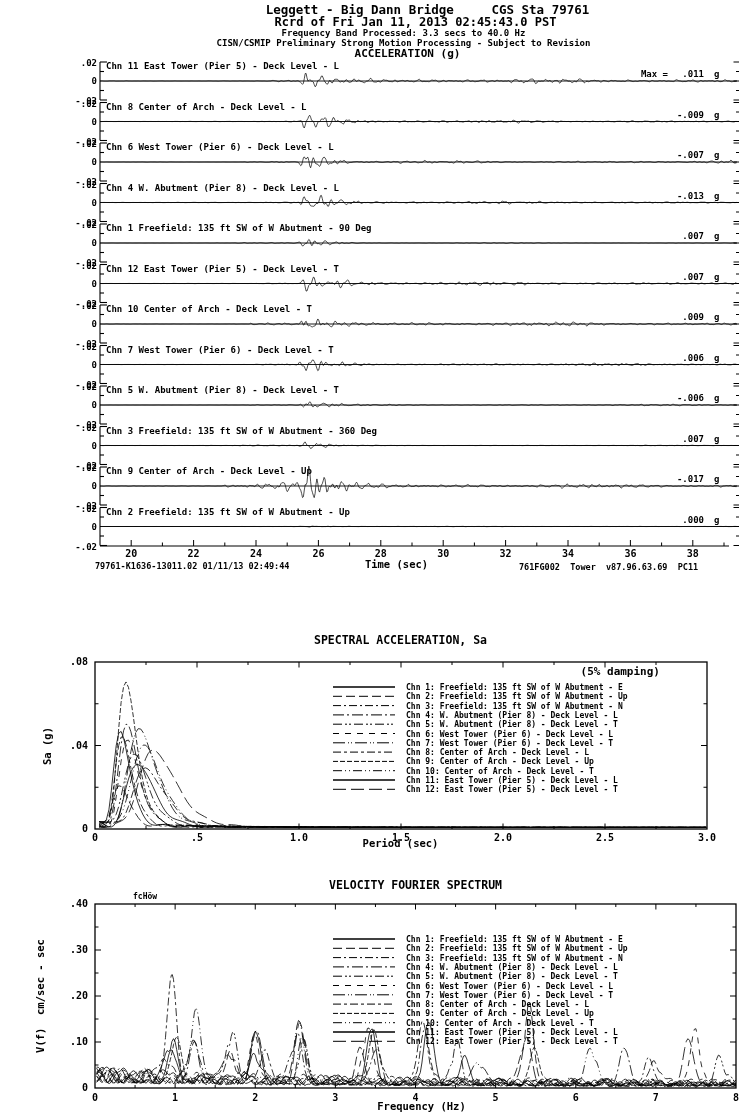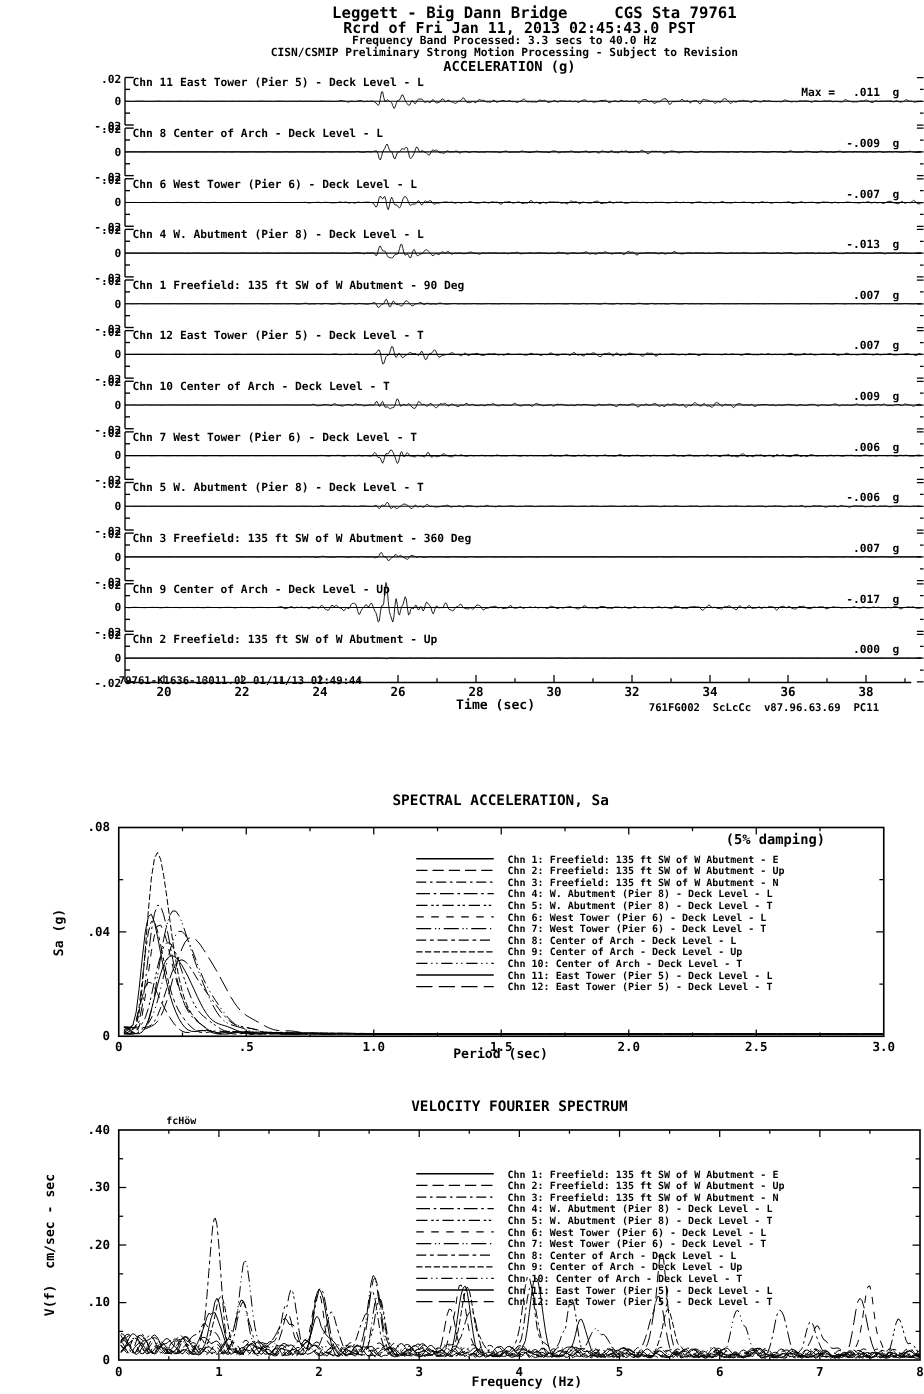--- a/index.html
+++ b/index.html
@@ -446,23 +446,23 @@
     <polyline points="96.6,1081.99 98.2,1080.85 99.8,1077.97 101.4,1074.45 103.0,1071.00 104.6,1068.33 106.2,1067.06 107.8,1067.46 109.4,1069.41 111.0,1072.41 112.6,1074.13 114.2,1075.82 115.8,1078.18 117.4,1080.69 119.0,1082.58 120.6,1081.68 122.2,1082.03 123.8,1083.37 125.4,1082.35 127.1,1079.63 128.7,1076.50 130.3,1073.57 131.9,1071.51 133.5,1070.80 135.1,1071.59 136.7,1073.66 138.3,1075.98 139.9,1077.05 141.5,1079.02 143.1,1081.54 144.7,1081.97 146.3,1080.23 147.9,1079.70 149.5,1080.36 151.1,1081.88 152.7,1082.77 154.3,1082.15 155.9,1078.99 157.5,1075.53 159.1,1071.92 160.7,1068.08 162.3,1063.85 163.9,1059.32 165.5,1053.89 167.1,1050.59 168.7,1051.53 170.3,1049.82 171.9,1041.56 173.5,1038.67 175.1,1041.82 176.7,1049.66 178.3,1058.71 179.9,1066.96 181.5,1074.27 183.1,1079.39 184.7,1079.38 186.3,1079.10 187.9,1079.34 189.5,1080.37 191.2,1081.66 192.8,1082.50 194.4,1083.49 196.0,1080.71 197.6,1078.11 199.2,1076.27 200.8,1075.60 202.4,1076.19 204.0,1077.74 205.6,1077.36 207.2,1077.95 208.8,1079.44 210.4,1081.47 212.0,1083.52 213.6,1082.99 215.2,1082.82 216.8,1083.52 218.4,1084.03 220.0,1083.39 221.6,1080.97 223.2,1078.36 224.8,1076.17 226.4,1074.93 228.0,1074.90 229.6,1076.03 231.2,1076.31 232.8,1075.93 234.4,1076.61 236.0,1078.19 237.6,1080.24 239.2,1082.17 240.8,1083.44 242.4,1083.39 244.0,1082.69 245.6,1079.82 247.2,1073.70 248.8,1064.78 250.4,1053.85 252.0,1042.85 253.6,1034.47 255.3,1031.14 256.9,1033.76 258.5,1038.57 260.1,1047.16 261.7,1057.26 263.3,1066.80 264.9,1074.49 266.5,1079.90 268.1,1083.21 269.7,1084.78 271.3,1084.80 272.9,1083.76 274.5,1082.06 276.1,1080.02 277.7,1078.15 279.3,1076.95 280.9,1076.76 282.5,1077.61 284.1,1077.40 285.7,1076.55 287.3,1076.77 288.9,1078.07 290.5,1080.12 292.1,1082.40 293.7,1084.41 295.3,1084.74 296.9,1084.52 298.5,1084.13 300.1,1084.52 301.7,1083.38 303.3,1081.59 304.9,1080.05 306.5,1079.20 308.1,1079.27 309.7,1079.96 311.3,1078.68 312.9,1078.27 314.5,1078.94 316.1,1080.55 317.7,1082.71 319.4,1084.86 321.0,1083.92 322.6,1083.74 324.2,1082.86 325.8,1082.34 327.4,1082.67 329.0,1083.83 330.6,1083.90 332.2,1082.57 333.8,1081.88 335.4,1082.00 337.0,1081.44 338.6,1080.60 340.2,1080.65 341.8,1081.70 343.4,1083.49 345.0,1084.27 346.6,1083.03 348.2,1082.58 349.8,1082.12 351.4,1080.79 353.0,1080.20 354.6,1080.57 356.2,1081.82 357.8,1083.60 359.4,1085.00 361.0,1084.32 362.6,1084.15 364.2,1083.11 365.8,1082.68 367.4,1083.12 369.0,1084.39 370.6,1083.72 372.2,1082.38 373.8,1081.71 375.4,1081.84 377.0,1080.22 378.6,1078.81 380.2,1078.30 381.8,1078.87 383.5,1080.35 385.1,1082.31 386.7,1084.24 388.3,1085.77 389.9,1085.29 391.5,1084.53 393.1,1084.41 394.7,1084.91 396.3,1083.60 397.9,1082.30 399.5,1081.44 401.1,1081.32 402.7,1080.71 404.3,1078.73 405.9,1077.43 407.5,1077.17 409.1,1078.00 410.7,1079.58 412.3,1081.30 413.9,1082.42 415.5,1082.13 417.1,1079.74 418.7,1076.26 420.3,1072.56 421.9,1062.97 423.5,1049.92 425.1,1036.52 426.7,1026.30 428.3,1022.43 429.9,1023.24 431.5,1030.17 433.1,1041.14 434.7,1053.31 436.3,1064.35 437.9,1073.09 439.5,1079.28 441.1,1083.26 442.7,1084.80 444.3,1085.37 445.9,1085.10 447.5,1085.11 449.2,1084.34 450.8,1083.44 452.4,1082.77 454.0,1082.64 455.6,1081.89 457.2,1079.86 458.8,1078.36 460.4,1077.83 462.0,1078.42 463.6,1079.99 465.2,1082.08 466.8,1084.17 468.4,1085.60 470.0,1085.73 471.6,1084.65 473.2,1084.10 474.8,1084.29 476.4,1085.18 478.0,1084.77 479.6,1084.22 481.2,1084.17 482.8,1082.38 484.4,1080.68 486.0,1079.62 487.6,1079.53 489.2,1080.47 490.8,1082.15 492.4,1084.12 494.0,1085.87 495.6,1085.60 497.2,1084.12 498.8,1082.93 500.4,1082.43 502.0,1082.78 503.6,1083.87 505.2,1085.31 506.8,1085.84 508.4,1084.98 510.0,1083.43 511.6,1082.11 513.3,1081.47 514.9,1081.73 516.5,1082.83 518.1,1084.44 519.7,1086.09 521.3,1085.54 522.9,1083.83 524.5,1082.14 526.1,1080.97 527.7,1080.65 529.3,1081.30 530.9,1082.68 532.5,1084.37 534.1,1085.90 535.7,1086.00 537.3,1084.73 538.9,1083.74 540.5,1083.40 542.1,1083.86 543.7,1084.96 545.3,1085.80 546.9,1085.39 548.5,1083.98 550.1,1082.01 551.7,1080.29 553.3,1079.29 554.9,1079.33 556.5,1080.37 558.1,1082.09 559.7,1084.01 561.3,1084.80 562.9,1085.05 564.5,1085.55 566.1,1085.07 567.7,1084.91 569.3,1085.43 570.9,1085.48 572.5,1085.15 574.1,1084.60 575.7,1082.62 577.4,1080.60 579.0,1079.04 580.6,1078.40 582.2,1078.87 583.8,1080.31 585.4,1082.30 587.0,1084.19 588.6,1084.03 590.2,1084.36 591.8,1084.93 593.4,1085.43 595.0,1085.63 596.6,1085.53 598.2,1085.32 599.8,1085.26 601.4,1083.85 603.0,1081.84 604.6,1079.98 606.2,1078.75 607.8,1078.55 609.4,1079.43 611.0,1081.15 612.6,1083.23 614.2,1083.85 615.8,1083.92 617.4,1084.46 619.0,1085.20 620.6,1085.46 622.2,1085.51 623.8,1086.00 625.4,1085.88 627.0,1085.40 628.6,1083.73 630.2,1081.88 631.8,1080.31 633.4,1079.49 635.0,1079.69 636.6,1080.86 638.2,1082.65 639.8,1084.34 641.5,1084.16 643.1,1084.59 644.7,1085.43 646.3,1084.97 647.9,1084.52 649.5,1084.77 651.1,1085.58 652.7,1086.59 654.3,1085.81 655.9,1084.30 657.5,1082.72 659.1,1081.50 660.7,1081.03 662.3,1081.50 663.9,1082.74 665.5,1084.39 667.1,1084.86 668.7,1085.13 670.3,1085.74 671.9,1084.35 673.5,1083.42 675.1,1083.24 676.7,1083.84 678.3,1084.96 679.9,1085.64 681.5,1085.77 683.1,1085.43 684.7,1084.11 686.3,1083.16 687.9,1082.93 689.5,1083.49 691.1,1084.62 692.7,1085.72 694.3,1085.82 695.9,1085.47 697.5,1083.88 699.1,1082.55 700.7,1081.90 702.3,1082.13 703.9,1083.16 705.6,1084.62 707.2,1084.27 708.8,1084.31 710.4,1084.94 712.0,1085.60 713.6,1084.82 715.2,1084.68 716.8,1085.19 718.4,1086.10 720.0,1086.44 721.6,1085.42 723.2,1083.80 724.8,1082.21 726.4,1081.12 728.0,1080.88 729.6,1081.60 731.2,1083.04 732.8,1083.59 734.4,1082.96 736.0,1083.06" fill="none" stroke="#000" stroke-width="0.8"></polyline>
     <polyline points="96.6,1081.82 98.2,1080.27 99.8,1078.37 101.4,1076.41 103.0,1074.68 104.6,1073.45 106.2,1072.85 107.8,1071.92 109.4,1069.91 111.0,1068.61 112.6,1068.28 114.2,1069.05 115.8,1070.86 117.4,1073.49 119.0,1076.58 120.6,1079.75 122.2,1082.64 123.8,1082.51 125.4,1080.09 127.1,1077.99 128.7,1076.51 130.3,1075.86 131.9,1076.09 133.5,1077.12 135.1,1078.72 136.7,1080.59 138.3,1082.14 139.9,1083.04 141.5,1082.61 143.1,1081.32 144.7,1080.54 146.3,1080.44 147.9,1081.07 149.5,1082.34 151.1,1083.48 152.7,1082.37 154.3,1080.35 155.9,1077.70 157.5,1074.99 159.1,1072.55 160.7,1070.74 162.3,1069.85 163.9,1069.99 165.5,1071.11 167.1,1073.00 168.7,1074.81 170.3,1075.00 171.9,1075.88 173.5,1077.39 175.1,1079.34 176.7,1081.43 178.3,1083.38 179.9,1082.59 181.5,1082.17 183.1,1082.37 184.7,1082.29 186.3,1082.28 187.9,1082.80 189.5,1083.43 191.2,1082.00 192.8,1080.74 194.4,1079.88 196.0,1079.58 197.6,1079.88 199.2,1080.52 200.8,1080.14 202.4,1080.39 204.0,1081.34 205.6,1082.96 207.2,1082.42 208.8,1080.41 210.4,1078.77 212.0,1077.72 213.6,1077.31 215.2,1075.99 216.8,1073.61 218.4,1071.24 220.0,1068.73 221.6,1065.84 223.2,1062.44 224.8,1058.83 226.4,1055.84 228.0,1054.63 229.6,1056.10 231.2,1059.38 232.8,1059.56 234.4,1059.65 236.0,1062.19 237.6,1067.11 239.2,1072.00 240.8,1075.77 242.4,1078.36 244.0,1079.93 245.6,1080.09 247.2,1078.81 248.8,1077.44 250.4,1076.42 252.0,1076.08 253.6,1076.55 255.3,1077.79 256.9,1079.62 258.5,1081.74 260.1,1083.85 261.7,1084.91 263.3,1082.79 264.9,1080.59 266.5,1078.62 268.1,1077.20 269.7,1076.55 271.3,1076.73 272.9,1077.67 274.5,1079.14 276.1,1080.09 277.7,1080.02 279.3,1080.40 280.9,1081.17 282.5,1082.09 284.1,1082.90 285.7,1083.31 287.3,1082.93 288.9,1080.88 290.5,1076.60 292.1,1068.63 293.7,1057.47 295.3,1044.56 296.9,1032.45 298.5,1024.25 300.1,1022.29 301.7,1027.06 303.3,1036.99 304.9,1049.28 306.5,1060.44 308.1,1067.65 309.7,1072.74 311.3,1076.32 312.9,1079.08 314.5,1081.49 316.1,1083.66 317.7,1084.17 319.4,1083.34 321.0,1083.08 322.6,1082.12 324.2,1080.96 325.8,1080.24 327.4,1080.11 329.0,1080.60 330.6,1081.59 332.2,1082.88 333.8,1084.23 335.4,1085.41 337.0,1085.27 338.6,1084.43 340.2,1083.85 341.8,1083.69 343.4,1084.06 345.0,1084.57 346.6,1083.56 348.2,1082.63 349.8,1081.98 351.4,1081.76 353.0,1080.56 354.6,1078.55 356.2,1076.82 357.8,1075.67 359.4,1075.32 361.0,1075.85 362.6,1077.17 364.2,1079.02 365.8,1081.11 367.4,1083.00 369.0,1083.34 370.6,1084.02 372.2,1084.93 373.8,1083.98 375.4,1083.20 377.0,1082.96 378.6,1083.27 380.2,1084.00 381.8,1084.96 383.5,1085.51 385.1,1085.16 386.7,1083.99 388.3,1082.88 389.9,1082.04 391.5,1081.68 393.1,1081.88 394.7,1082.61 396.3,1083.72 397.9,1084.99 399.5,1085.36 401.1,1084.71 402.7,1082.97 404.3,1081.20 405.9,1079.69 407.5,1078.72 409.1,1078.47 410.7,1078.96 412.3,1080.07 413.9,1080.39 415.5,1079.46 417.1,1079.10 418.7,1079.40 420.3,1080.30 421.9,1081.59 423.5,1083.03 425.1,1084.39 426.7,1085.49 428.3,1086.08 429.9,1085.62 431.5,1085.30 433.1,1085.33 434.7,1084.55 436.3,1083.68 437.9,1082.88 439.5,1082.36 441.1,1082.25 442.7,1082.61 444.3,1082.67 445.9,1081.55 447.5,1080.84 449.2,1080.74 450.8,1081.30 452.4,1082.46 454.0,1083.99 455.6,1085.54 457.2,1084.71 458.8,1084.36 460.4,1083.06 462.0,1081.37 463.6,1079.92 465.2,1078.99 466.8,1078.74 468.4,1079.22 470.0,1080.31 471.6,1081.78 473.2,1083.36 474.8,1084.48 476.4,1084.48 478.0,1084.69 479.6,1084.99 481.2,1085.24 482.8,1085.29 484.4,1085.25 486.0,1085.06 487.6,1084.88 489.2,1084.84 490.8,1083.91 492.4,1082.34 494.0,1080.76 495.6,1079.44 497.2,1078.66 498.8,1078.58 500.4,1079.23 502.0,1080.49 503.6,1082.13 505.2,1083.58 506.8,1083.48 508.4,1083.91 510.0,1084.75 511.6,1084.56 513.3,1082.86 514.9,1080.99 516.5,1078.54 518.1,1074.87 519.7,1069.36 521.3,1060.81 522.9,1050.69 524.5,1041.98 526.1,1037.08 527.7,1037.57 529.3,1043.36 530.9,1052.50 532.5,1062.11 534.1,1071.09 535.7,1078.08 537.3,1081.15 538.9,1082.90 540.5,1083.18 542.1,1082.79 543.7,1082.04 545.3,1081.33 546.9,1080.99 548.5,1081.19 550.1,1081.95 551.7,1081.74 553.3,1080.32 554.9,1079.38 556.5,1079.12 558.1,1079.60 559.7,1080.70 561.3,1082.22 562.9,1083.86 564.5,1085.35 566.1,1086.52 567.7,1085.72 569.3,1084.73 570.9,1083.95 572.5,1083.56 574.1,1083.64 575.7,1084.17 577.4,1085.01 579.0,1085.95 580.6,1086.04 582.2,1085.70 583.8,1084.72 585.4,1083.84 587.0,1083.27 588.6,1083.17 590.2,1083.59 591.8,1084.46 593.4,1085.58 595.0,1085.77 596.6,1085.54 598.2,1084.29 599.8,1082.60 601.4,1080.93 603.0,1079.58 604.6,1078.82 606.2,1078.81 607.8,1079.54 609.4,1080.87 611.0,1082.52 612.6,1083.55 614.2,1083.16 615.8,1083.23 617.4,1083.70 619.0,1084.43 620.6,1085.21 622.2,1085.60 623.8,1085.58 625.4,1085.92 627.0,1086.47 628.6,1086.34 630.2,1085.48 631.8,1084.45 633.4,1083.40 635.0,1082.54 636.6,1082.06 638.2,1082.11 639.8,1082.68 641.5,1083.67 643.1,1084.51 644.7,1084.05 646.3,1084.09 647.9,1084.67 649.5,1085.64 651.1,1084.37 652.7,1083.37 654.3,1082.86 655.9,1082.94 657.5,1083.56 659.1,1082.99 660.7,1081.75 662.3,1080.96 663.9,1080.75 665.5,1081.16 667.1,1082.07 668.7,1083.25 670.3,1084.45 671.9,1085.44 673.5,1085.95 675.1,1085.30 676.7,1083.66 678.3,1080.49 679.9,1075.14 681.5,1067.38 683.1,1057.89 684.7,1048.37 686.3,1041.25 687.9,1038.69 689.5,1040.33 691.1,1045.41 692.7,1053.16 694.3,1061.55 695.9,1069.04 697.5,1074.95 699.1,1079.32 700.7,1082.48 702.3,1084.75 703.9,1086.28 705.6,1086.04 707.2,1084.79 708.8,1083.52 710.4,1082.49 712.0,1081.95 713.6,1082.00 715.2,1082.60 716.8,1083.62 718.4,1084.82 720.0,1085.30 721.6,1085.14 723.2,1085.27 724.8,1085.60 726.4,1085.52 728.0,1085.26 729.6,1085.38 731.2,1085.85 732.8,1086.40 734.4,1086.42 736.0,1085.49" fill="none" stroke="#000" stroke-width="0.8" stroke-dasharray="13,5"></polyline>
   </svg>
 
 <div class="abs ctr h1" style="left:58px;top:2px;">Leggett - Big Dann Bridge     CGS Sta 79761</div>
 <div class="abs ctr h2" style="left:46px;top:15px;">Rcrd of Fri Jan 11, 2013 02:45:43.0 PST</div>
 <div class="abs ctr h3" style="left:34px;top:28px;">Frequency Band Processed: 3.3 secs to 40.0 Hz</div>
 <div class="abs ctr h3" style="left:34px;top:38px;">CISN/CSMIP Preliminary Strong Motion Processing - Subject to Revision</div>
 <div class="abs ctr pt" style="left:38px;top:47px;">ACCELERATION (g)</div>
 
-<div class="abs ft" style="left:95px;top:540px;">79761-K1636-13011.02 01/11/13 02:49:44</div>
+<div class="abs ft" style="left:95px;top:561px;">79761-K1636-13011.02 01/11/13 02:49:44</div>
 <div class="abs ctr ax" style="left:27px;top:558px;">Time (sec)</div>
-<div class="abs ft" style="left:519px;top:562px;">761FG002  ScLcCc  v87.96.63.69  PC11</div>
+<div class="abs ft" style="left:519px;top:562px;">761FG002  Tower  v87.96.63.69  PC11</div>
 
 <div class="abs ctr pt2" style="left:31px;top:633px;">SPECTRAL ACCELERATION, Sa</div>
 <div class="abs ctr ax" style="left:31px;top:837px;">Period (sec)</div>
 <div class="abs rot ax" style="left:2px;top:740px;width:90px;">Sa (g)</div>
 
 <div class="abs ctr pt2" style="left:46px;top:878px;">VELOCITY FOURIER SPECTRUM</div>
 <div class="abs ctr ax" style="left:52px;top:1100px;">Frequency (Hz)</div>
 <div class="abs rot ax" style="left:-35px;top:990px;width:150px;">V(f)  cm/sec - sec</div>
 <div class="abs ft" style="left:95px;top:892px;font-size:8px;margin-left:38px;">fcHöw</div>
 

